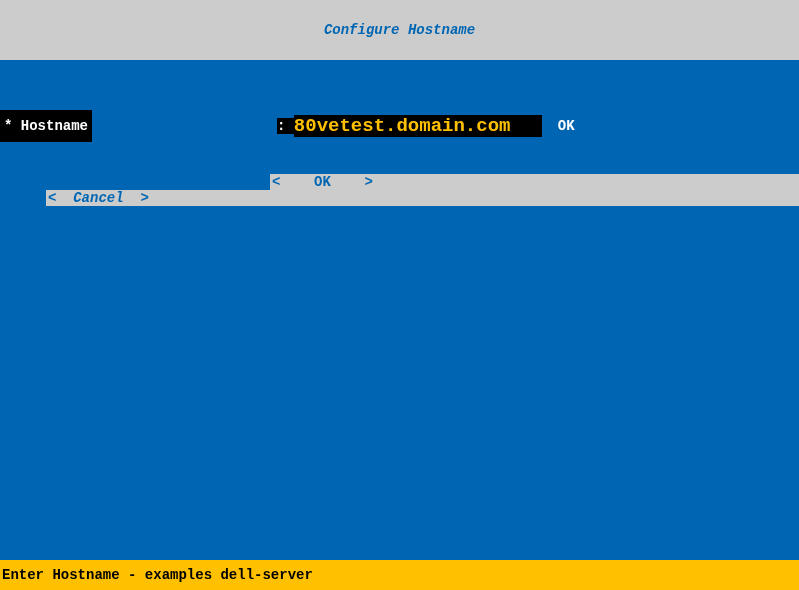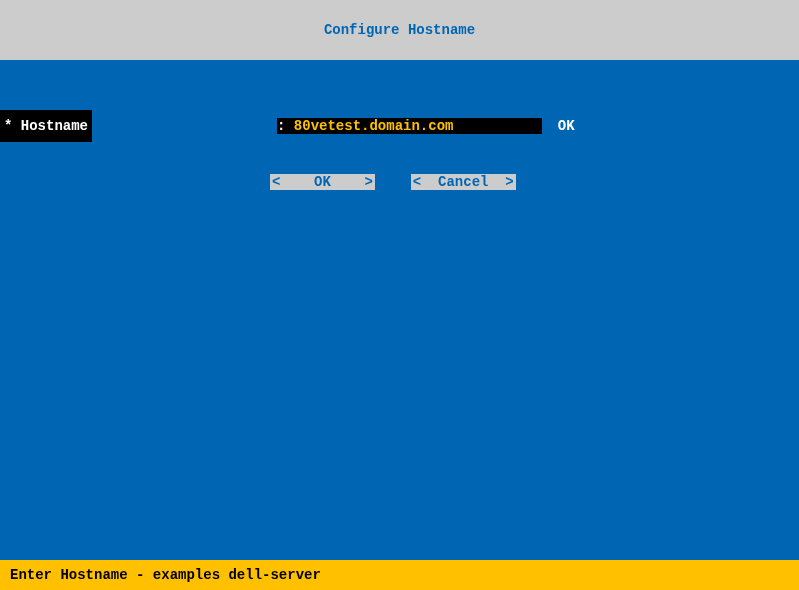--- a/index.html
+++ b/index.html
@@ -21,20 +21,21 @@
       width: 100%;
       height: 60px;
       background: #cccccc;
       display: flex;
       align-items: center;
       justify-content: center;
     }
     .title-text {
       color: #0066b3;
       font-weight: bold;
+      font-style: italic;
     }
     .main-area {
       width: 100%;
       position: relative;
     }
     .field-row {
       position: absolute;
       top: 50px;
       left: 0;
       width: 100%;
@@ -55,61 +56,63 @@
     .field-colon {
       background: #000000;
       color: #ffffff;
       white-space: pre;
     }
     .field-input {
       background: #000000;
       color: #ffc000;
       border: none;
       font-family: "Courier New", monospace;
-      font-size: 14px;
+      font-size: 19px;
       font-weight: bold;
       width: 248px;
       padding: 0;
       outline: none;
     }
     .field-suffix {
       color: #ffffff;
       padding-left: 16px;
     }
     .button-row {
       position: absolute;
       top: 114px;
       left: 0;
       width: 100%;
       display: flex;
+      flex-direction: column;
     }
     .btn {
       background: #cccccc;
       color: #0066b3;
       padding: 0 2px;
       white-space: pre;
       cursor: pointer;
     }
     .btn-ok {
       margin-left: 270px;
     }
     .btn-cancel {
-      margin-left: 36px;
+      margin-left: 46px;
+      font-style: italic;
     }
     .status-bar {
       position: absolute;
       bottom: 0;
       left: 0;
       width: 100%;
       height: 30px;
       background: #ffc000;
       color: #000000;
       display: flex;
       align-items: center;
-      padding-left: 10px;
+      padding-left: 2px;
     }
   </style>
 </head>
 <body>
 
 <div class="title-bar">
   <span class="title-text">Configure Hostname</span>
 </div>
 
 <div class="main-area">

